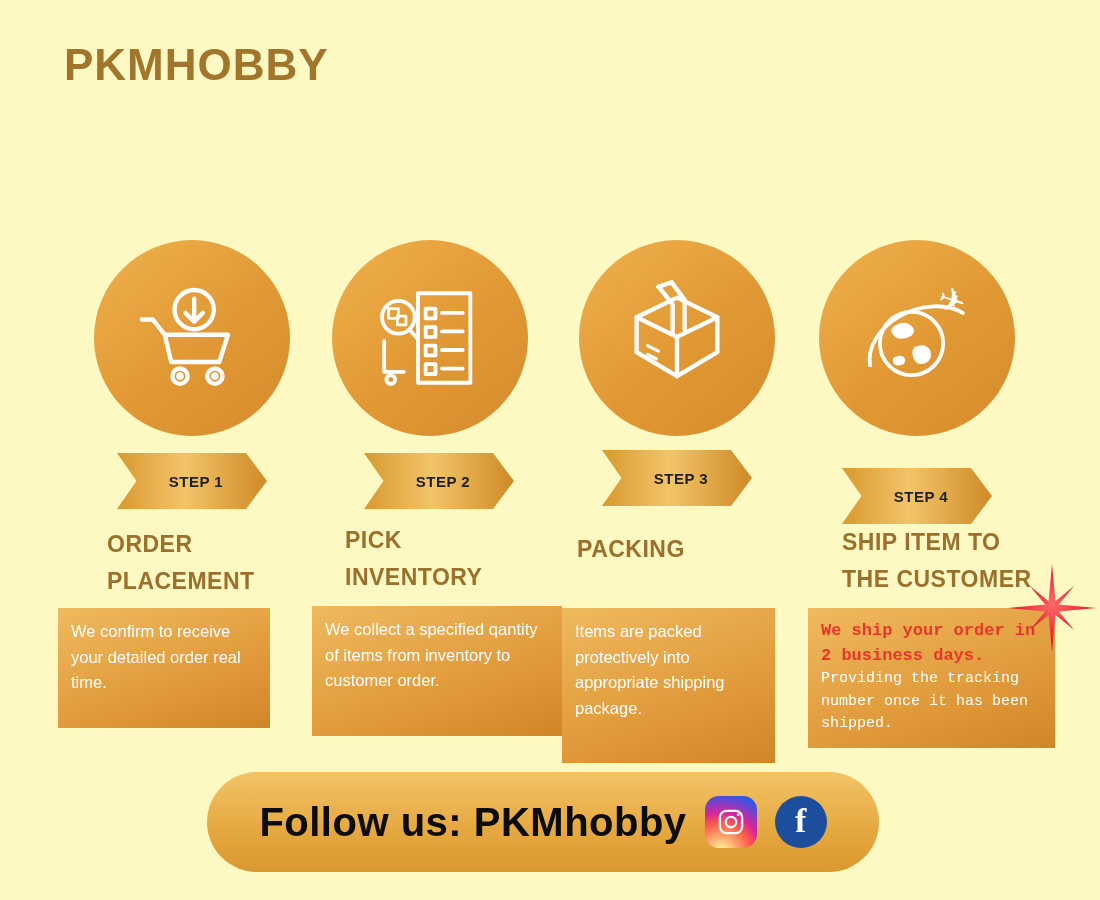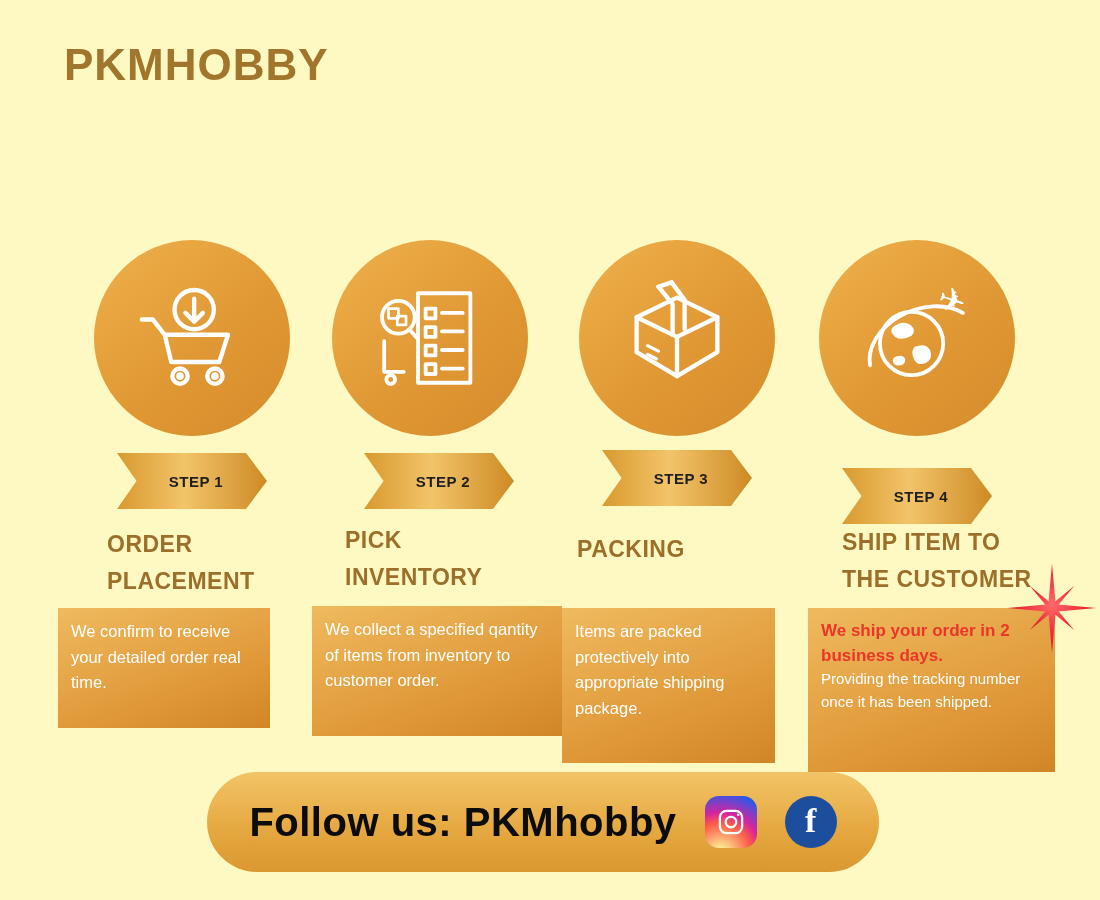--- a/index.html
+++ b/index.html
@@ -48,21 +48,21 @@
   .desc-box .hl{
     color:#E8362B;font-weight:800;font-size:17px;line-height:1.45;display:block;
   }
   .desc-box .rest{display:block;font-size:15px;line-height:1.5;}
   
   .starburst{position:absolute;left:1006px;top:562px;width:92px;height:92px;}
   
   .pill{
     position:absolute;left:207px;top:772px;width:672px;height:100px;border-radius:60px;
     background:linear-gradient(180deg,#F2C466 0%,#E5A73F 60%,#DA9830 100%);
-    display:flex;align-items:center;justify-content:center;gap:28px;
+    display:flex;align-items:center;justify-content:center;gap:18px;
   }
   .pill .follow{
     font-size:40px;font-weight:800;color:#0c0c0c;letter-spacing:.5px;
   }
   .social-ig{
     width:52px;height:52px;border-radius:14px;flex:0 0 auto;
     background:radial-gradient(circle at 30% 110%, #fdf497 0%, #fdf497 5%, #fd5949 45%, #d6249f 60%, #285AEB 90%);
     display:flex;align-items:center;justify-content:center;
   }
   .social-fb{
@@ -163,21 +163,21 @@
   </div>
 
   <div class="step-title" style="left:107px;top:526px;width:150px;">ORDER PLACEMENT</div>
   <div class="step-title" style="left:345px;top:522px;width:150px;">PICK INVENTORY</div>
   <div class="step-title" style="left:577px;top:531px;width:200px;">PACKING</div>
   <div class="step-title" style="left:842px;top:524px;width:200px;">SHIP ITEM TO THE CUSTOMER</div>
 
   <div class="desc-box" style="left:58px;top:608px;width:212px;height:120px;">We confirm to receive your detailed order real time.</div>
   <div class="desc-box" style="left:312px;top:606px;width:250px;height:130px;">We collect a specified qantity of items from inventory to customer order.</div>
   <div class="desc-box" style="left:562px;top:608px;width:213px;height:155px;">Items are packed protectively into appropriate shipping package.</div>
-  <div class="desc-box" style="left:808px;top:608px;width:247px;height:164px;">
+  <div class="desc-box" style="left:808px;top:608px;width:247px;height:140px;font-family:Liberation Mono, monospace;">
     <span class="hl">We ship your order in 2 business days.</span>
     <span class="rest">Providing the tracking number once it has been shipped.</span>
   </div>
 
   <svg class="starburst" viewBox="0 0 100 100">
     <defs>
       <radialGradient id="starred" cx="50%" cy="45%" r="60%">
         <stop offset="0%" stop-color="#ff6a6a"></stop>
         <stop offset="55%" stop-color="#ed2f3a"></stop>
         <stop offset="100%" stop-color="#c40f1e"></stop>

